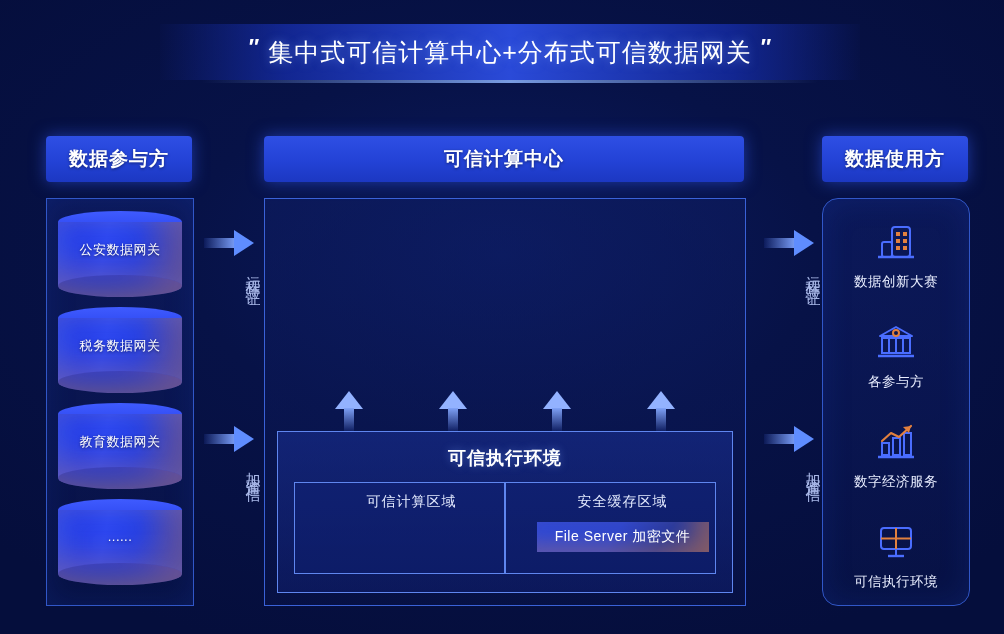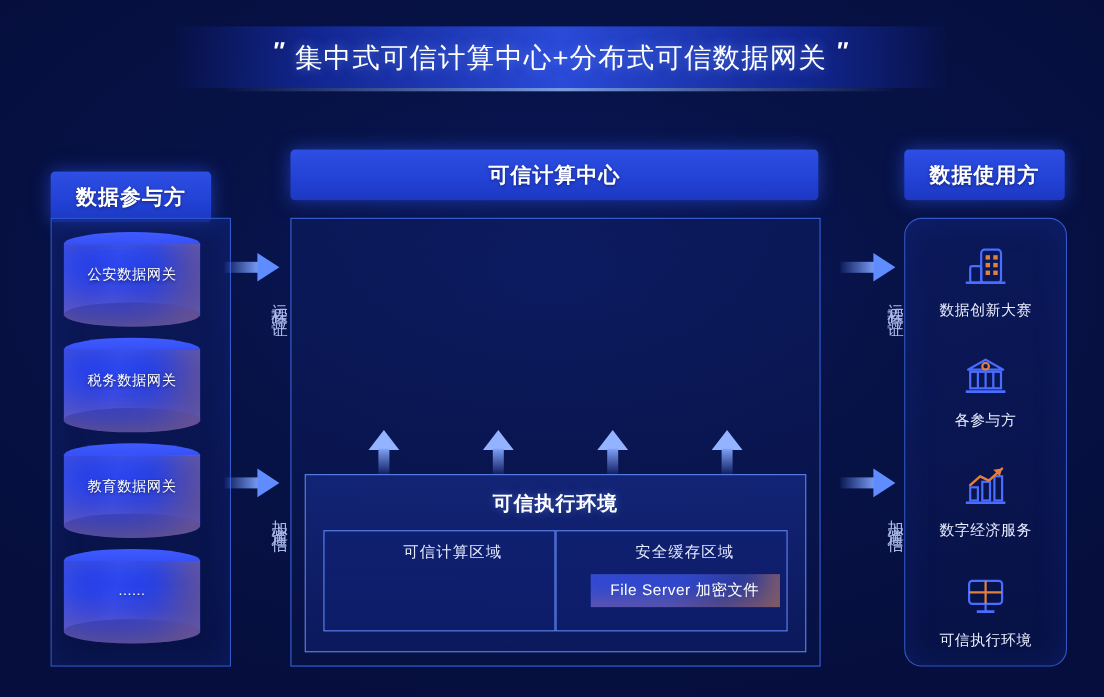--- a/index.html
+++ b/index.html
@@ -68,32 +68,32 @@
     background: linear-gradient(180deg, #2e4fe4 0%, #2342d6 55%, #1c38c2 100%);
     box-shadow: 0 0 16px rgba(50,90,240,0.55);
     display: flex;
     align-items: center;
     justify-content: center;
     font-size: 19px;
     font-weight: bold;
     letter-spacing: 1px;
     text-shadow: 0 1px 3px rgba(0,0,0,0.45);
   }
-  #header-left  { left: 46px;  top: 136px; width: 146px; margin-top: 20px; }
+  #header-left  { left: 46px;  top: 136px; width: 146px; }
   #header-center{ left: 264px; top: 136px; width: 480px; }
   #header-right { left: 822px; top: 136px; width: 146px; }
 
   
   .side-panel {
     position: absolute;
     border: 1px solid #3157c8;
     background: linear-gradient(180deg, rgba(15,30,105,0.55) 0%, rgba(10,22,80,0.45) 100%);
     box-shadow: inset 0 0 30px rgba(30,70,200,0.18);
   }
-  #panel-left  { left: 46px;  top: 198px; width: 146px; height: 406px; padding-left: 16px; }
+  #panel-left  { left: 46px;  top: 198px; width: 146px; height: 406px; }
   #panel-right { left: 822px; top: 198px; width: 146px; height: 406px; border-radius: 16px; }
 
   
   .cyl {
     position: absolute;
     left: 11px;
     width: 124px;
     height: 86px;
   }
   .cyl .body {

